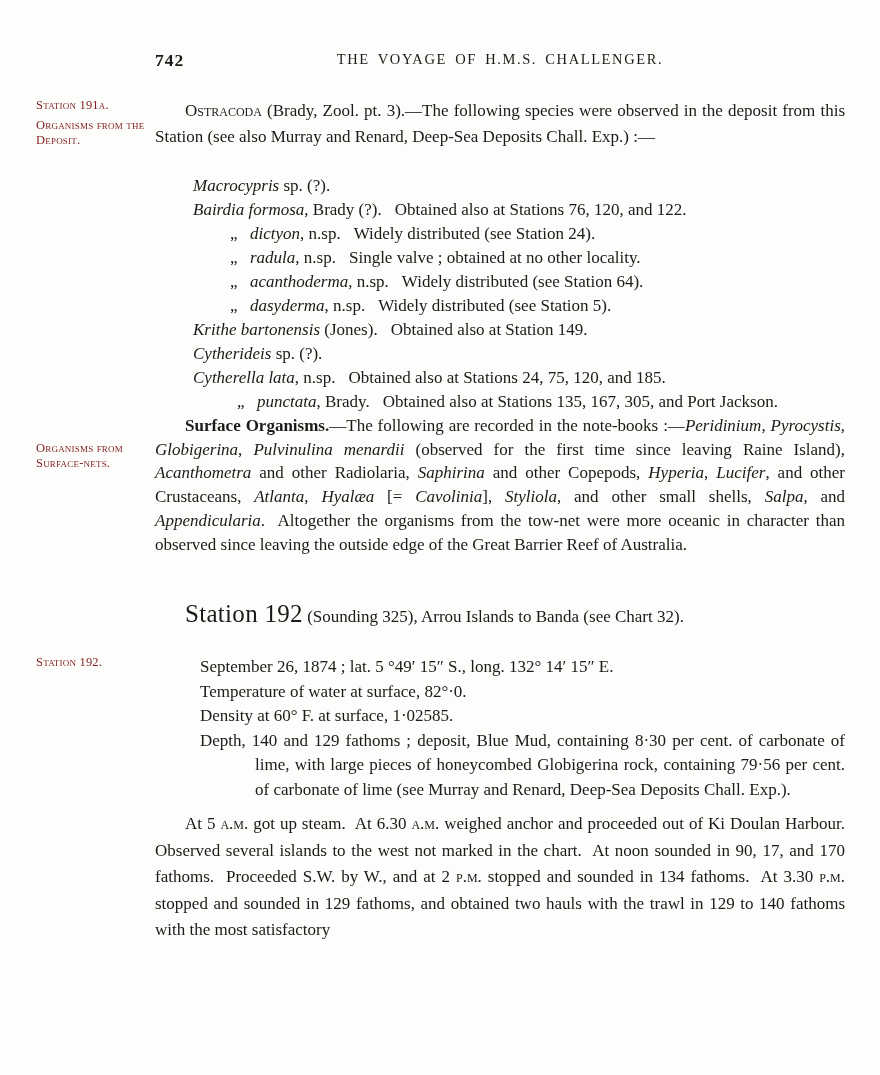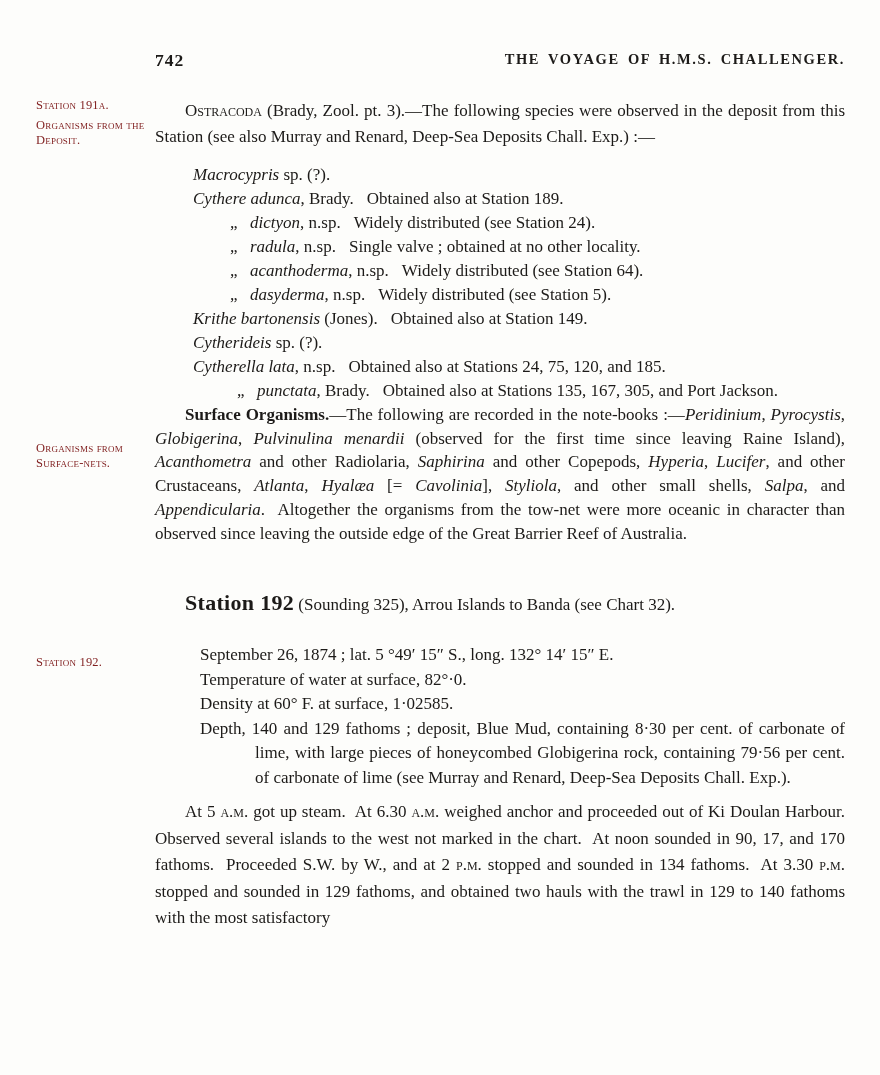--- a/index.html
+++ b/index.html
@@ -44,35 +44,35 @@
     top: 0;
     font-weight: bold;
     font-size: 17.5px;
     letter-spacing: 1px;
   }
   .running-title {
     position: absolute;
     left: 0;
     right: 0;
     top: 1px;
-    text-align: right;
+    text-align: center;
     font-size: 14.5px;
-    font-weight: bold;
+    font-weight: normal;
     letter-spacing: 1.6px;
     word-spacing: 3px;
   }
   .para {
     text-align: justify;
     line-height: 26px;
     white-space: pre-wrap;
   }
   .para.indent { text-indent: 30px; }
   .ostracoda-para { margin-top: 26px; }
   .species-list {
-    margin-top: 13px;
+    margin-top: 24px;
     padding-left: 38px;
     line-height: 24px;
   }
   .species-row { white-space: pre-wrap; }
   .species-row.ditto { padding-left: 37px; }
   .species-row.ditto-wide { padding-left: 44px; }
   .surface-para {
     margin-top: 0;
     line-height: 23.7px;
   }
@@ -94,21 +94,21 @@
     text-align: justify;
   }
   .narrative-para {
     margin-top: 9px;
     line-height: 26.5px;
   }
   
   .seg-i  { font-style: italic; }
   .seg-b  { font-weight: bold; }
   .seg-sc { font-variant: small-caps; }
-  .seg-station-b { font-weight: bold; font-size: 22px; letter-spacing: 0.3px; }
+  .seg-station-b { font-weight: normal; font-size: 25px; letter-spacing: 0.3px; }
   .seg-ditto { display: inline-block; width: 20px; }
   .seg-gap { margin-left: 13px; }
 </style>
 </head>
 <body>
 
 <div class="page">
 
   <div class="margin-note" style="top:98px;">Station 191a.</div>
   <div class="margin-note" style="top:118px;">Organisms from the Deposit.</div>
@@ -119,21 +119,21 @@
 
     <div class="header-row">
       <span class="page-number">742</span>
       <span class="running-title">THE VOYAGE OF H.M.S. CHALLENGER.</span>
     </div>
 
     <div class="para indent ostracoda-para"><span class="seg-sc">Ostracoda</span><span> (Brady, Zool. pt. 3).—The following species were observed in the deposit from this Station (see also Murray and Renard, Deep-Sea Deposits Chall. Exp.) :—</span></div>
 
     <div class="species-list">
       <div class="species-row"><span class="seg-i">Macrocypris</span><span> sp. (?).</span></div>
-      <div class="species-row"><span class="seg-i">Cythere adunca</span><span>, Brady.</span><span class="seg-gap">Obtained also at Station 189.</span></div>
+      <div class="species-row"><span class="seg-i">Bairdia formosa</span><span>, Brady (?).</span><span class="seg-gap">Obtained also at Stations 76, 120, and 122.</span></div>
       <div class="species-row ditto"><span class="seg-ditto">„</span><span class="seg-i">dictyon</span><span>, n.sp.</span><span class="seg-gap">Widely distributed (see Station 24).</span></div>
       <div class="species-row ditto"><span class="seg-ditto">„</span><span class="seg-i">radula</span><span>, n.sp.</span><span class="seg-gap">Single valve ; obtained at no other locality.</span></div>
       <div class="species-row ditto"><span class="seg-ditto">„</span><span class="seg-i">acanthoderma</span><span>, n.sp.</span><span class="seg-gap">Widely distributed (see Station 64).</span></div>
       <div class="species-row ditto"><span class="seg-ditto">„</span><span class="seg-i">dasyderma</span><span>, n.sp.</span><span class="seg-gap">Widely distributed (see Station 5).</span></div>
       <div class="species-row"><span class="seg-i">Krithe bartonensis</span><span> (Jones).</span><span class="seg-gap">Obtained also at Station 149.</span></div>
       <div class="species-row"><span class="seg-i">Cytherideis</span><span> sp. (?).</span></div>
       <div class="species-row"><span class="seg-i">Cytherella lata</span><span>, n.sp.</span><span class="seg-gap">Obtained also at Stations 24, 75, 120, and 185.</span></div>
       <div class="species-row ditto ditto-wide"><span class="seg-ditto">„</span><span class="seg-i">punctata</span><span>, Brady.</span><span class="seg-gap">Obtained also at Stations 135, 167, 305, and Port Jackson.</span></div>
     </div>
 

